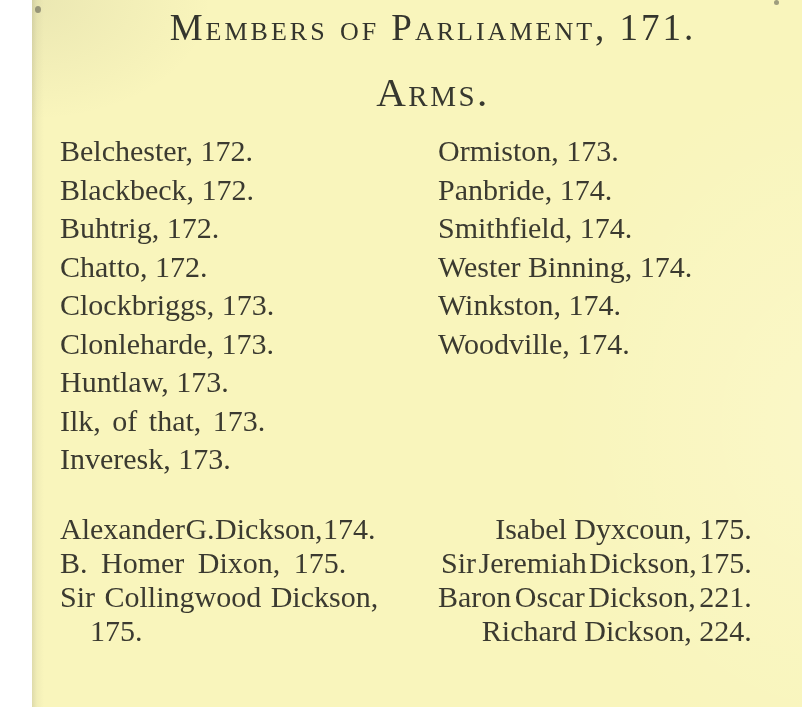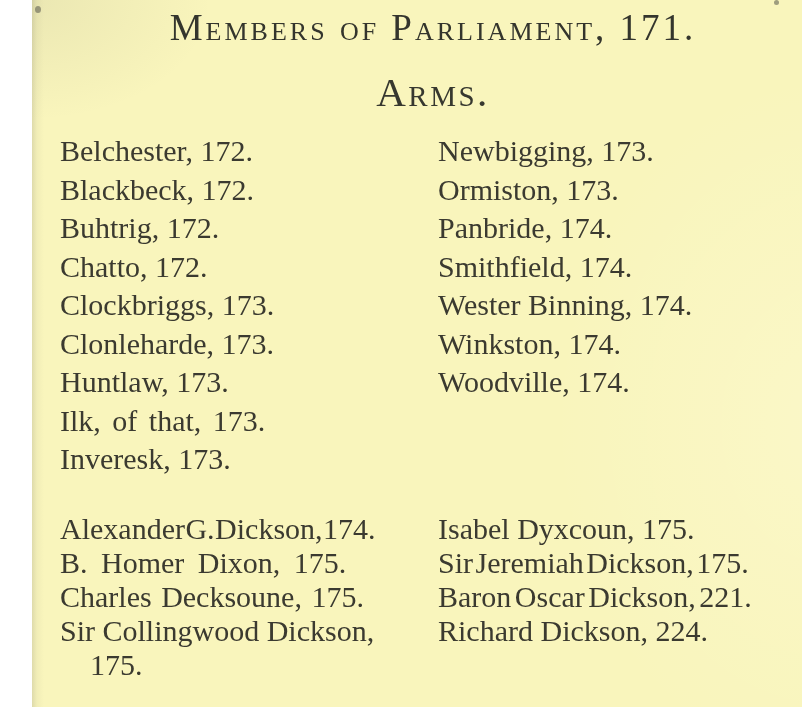--- a/index.html
+++ b/index.html
@@ -57,21 +57,21 @@
   }
   .arms-col {
     line-height: 38.5px;
   }
   .arms-left  { left: 28px;  top: 132px; }
   .arms-right { left: 406px; top: 132px; }
   .names-col {
     line-height: 34px;
   }
   .names-left  { left: 28px;  top: 512px; width: 385px; }
-  .names-right { left: 406px; top: 512px; }
+  .names-right { left: 406px; top: 512px; text-align: right; }
   .line { margin: 0; padding: 0; }
   .indent { padding-left: 30px; }
   
   .arms-left  .line:nth-child(8) { word-spacing: 4px; }
   .names-left .line:nth-child(1) { word-spacing: -7px; }
   .names-left .line:nth-child(2) { word-spacing: 6px; }
   .names-left .line:nth-child(3) { word-spacing: 2px; }
   .names-right .line:nth-child(2) { word-spacing: -5px; }
   .names-right .line:nth-child(3) { word-spacing: -4px; }
   .speck {
@@ -97,33 +97,31 @@
     <li class="line">Buhtrig, 172.</li>
     <li class="line">Chatto, 172.</li>
     <li class="line">Clockbriggs, 173.</li>
     <li class="line">Clonleharde, 173.</li>
     <li class="line">Huntlaw, 173.</li>
     <li class="line">Ilk, of that, 173.</li>
     <li class="line">Inveresk, 173.</li>
   </ul>
 
   <ul class="col arms-col arms-right">
-    <li class="line">Newbigging, 173.</li>
     <li class="line">Ormiston, 173.</li>
     <li class="line">Panbride, 174.</li>
     <li class="line">Smithfield, 174.</li>
     <li class="line">Wester Binning, 174.</li>
     <li class="line">Winkston, 174.</li>
     <li class="line">Woodville, 174.</li>
   </ul>
 
   <ul class="col names-col names-left">
     <li class="line">Alexander G. Dickson, 174.</li>
     <li class="line">B. Homer Dixon, 175.</li>
-    <li class="line">Charles Decksoune, 175.</li>
     <li class="line">Sir Collingwood Dickson,</li>
     <li class="line indent">175.</li>
   </ul>
 
   <ul class="col names-col names-right">
     <li class="line">Isabel Dyxcoun, 175.</li>
     <li class="line">Sir Jeremiah Dickson, 175.</li>
     <li class="line">Baron Oscar Dickson, 221.</li>
     <li class="line">Richard Dickson, 224.</li>
   </ul>

